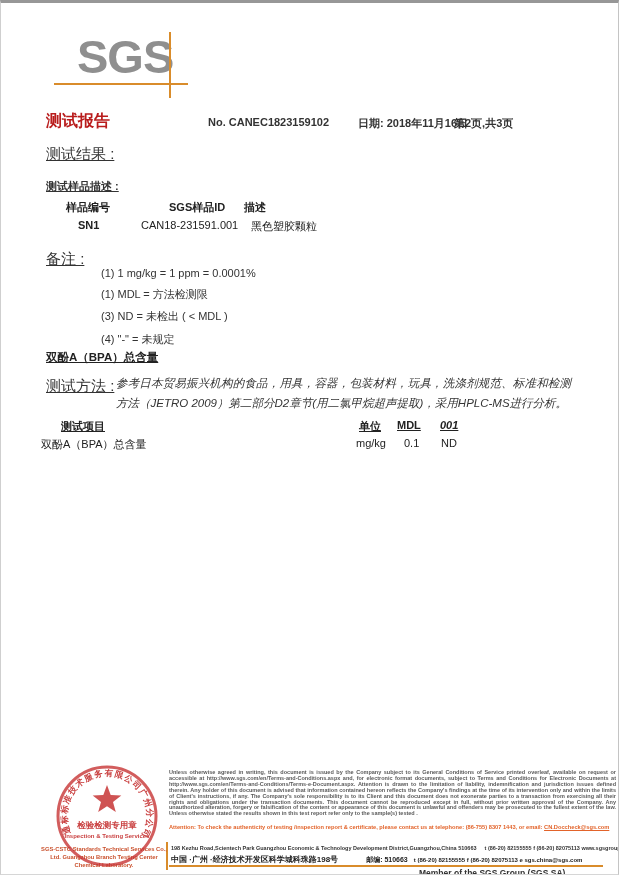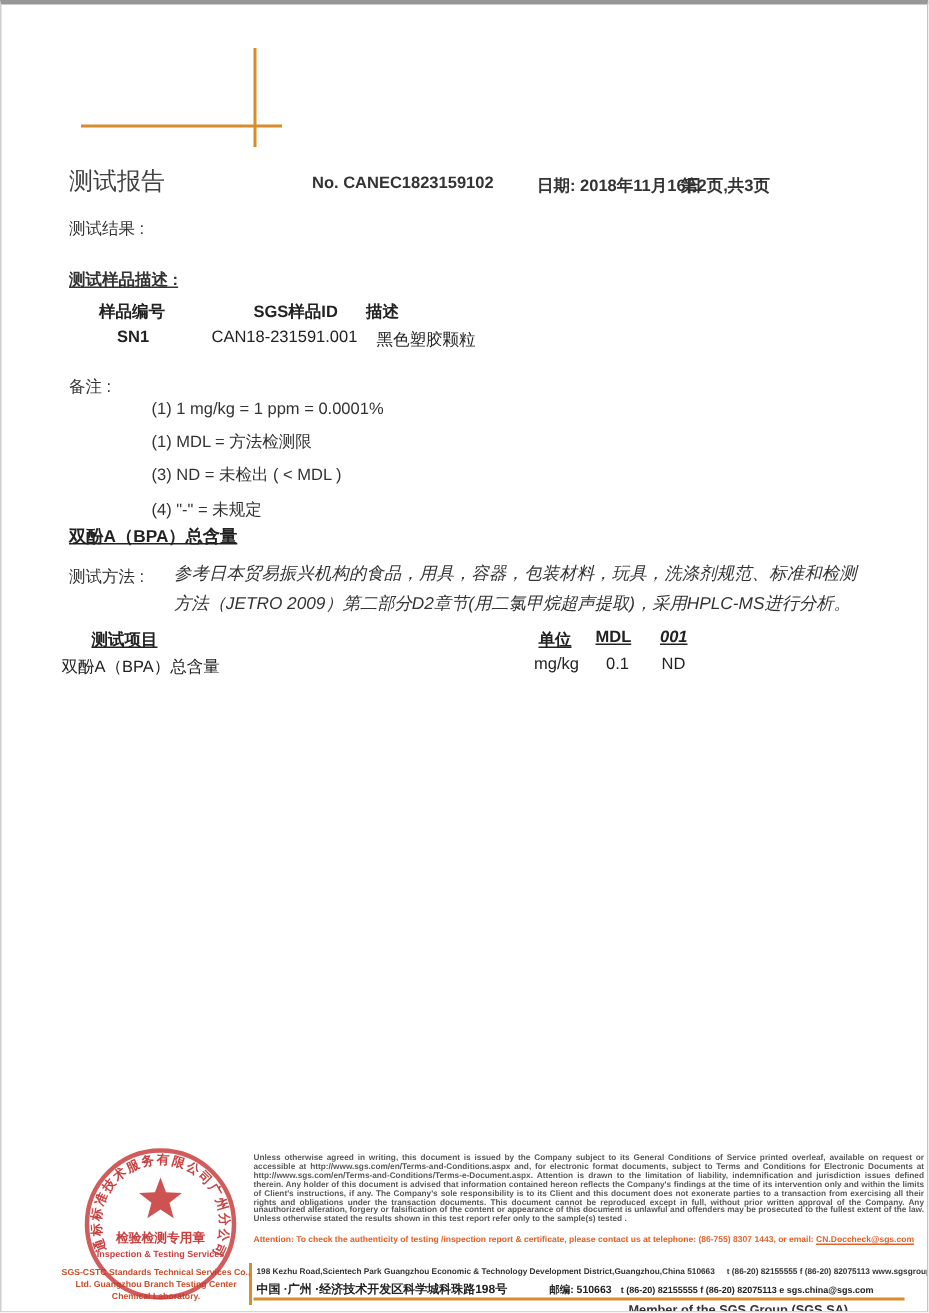--- a/index.html
+++ b/index.html
@@ -10,26 +10,26 @@
           border-right:1px solid #c4c4c4; border-bottom:1px solid #d6d6d6; overflow:hidden; }
   .abs { position:absolute; white-space:nowrap; }
 
   
   .logo-text { position:absolute; left:76px; top:30px; font-size:47px; font-weight:700;
                color:#8f8f8f; letter-spacing:-1px; line-height:1; }
   .logo-hline { position:absolute; left:53px; top:80px; width:134px; height:2px; background:#d98c2b; }
   .logo-vline { position:absolute; left:168px; top:29px; width:2px; height:66px; background:#d98c2b; }
 
   
-  .title { left:45px; top:108px; font-size:16px; font-weight:400; color:#404040; }
+  .title { left:45px; top:108px; font-size:16px; font-weight:700; color:#b91c1c; }
   .report-no { left:207px; top:113px; font-size:11px; font-weight:700; color:#333; }
   .date { left:357px; top:113px; font-size:11px; font-weight:700; color:#333; }
   .pages { left:453px; top:113px; font-size:11px; font-weight:700; color:#333; }
 
-  .label { font-size:11px; color:#333; }
+  .label { font-size:15px; color:#333;text-decoration:underline; }
   .bold-u { font-weight:700; text-decoration:underline; }
 
   .results-label { left:45px; top:142px; }
   .sample-heading { left:45px; top:176px; font-size:11px; color:#333; }
 
   .s-col1h { left:65px; top:197px; font-size:11px; font-weight:700; }
   .s-col2h { left:168px; top:197px; font-size:11px; font-weight:700; }
   .s-col3h { left:243px; top:197px; font-size:11px; font-weight:700; }
   .s-col1v { left:77px; top:216px; font-size:11px;font-weight:bold; }
   .s-col2v { left:140px; top:216px; font-size:11px; }
@@ -70,20 +70,21 @@
 
   .company-lines { position:absolute; left:38px; top:842px; width:130px; font-size:5.8px;
                    line-height:8px; color:#c94f2b; font-weight:700; text-align:center; z-index:1; white-space:normal; }
   .stamp { position:absolute; left:50px; top:757px; width:112px; height:112px; z-index:2; opacity:.92; }
 </style>
 </head>
 <body>
 
 <div class="page">
 
+  <div class="logo-text">SGS</div>
   <div class="logo-hline"></div>
   <div class="logo-vline"></div>
 
   <div class="abs title">测试报告</div>
   <div class="abs report-no">No. CANEC1823159102</div>
   <div class="abs date">日期: 2018年11月16日</div>
   <div class="abs pages">第2页,共3页</div>
 
   <div class="abs label results-label">测试结果 :</div>
 

